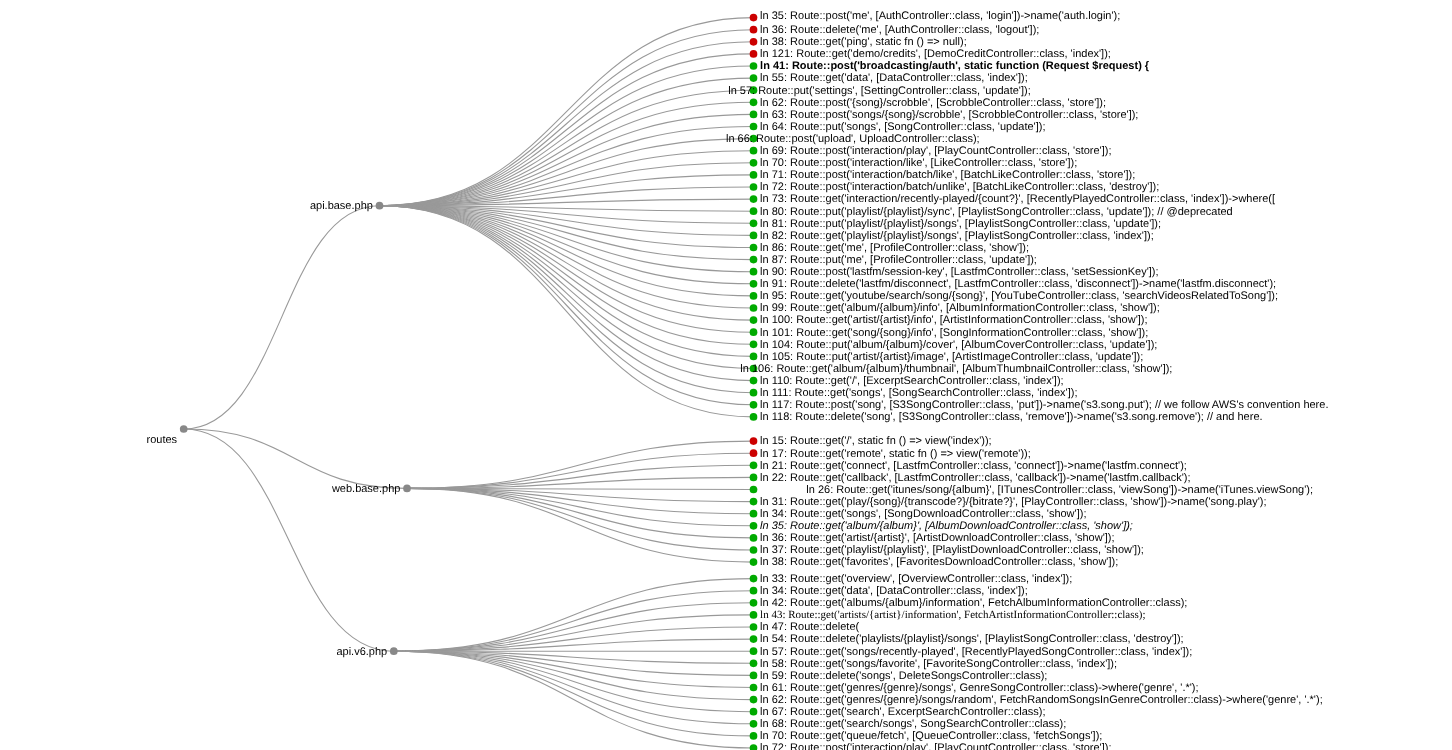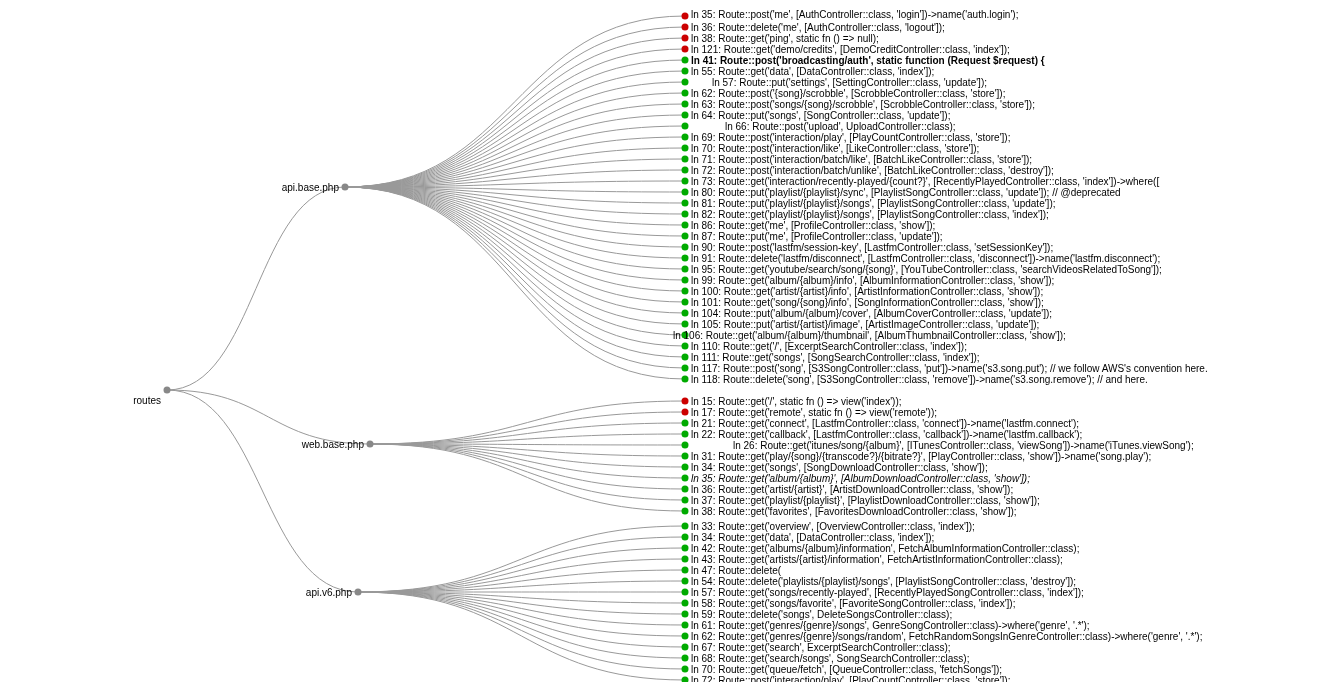--- a/index.html
+++ b/index.html
@@ -91,29 +91,29 @@
       <div class="lbl" style="top: 22px; left: 691px;">ln 36: Route::delete('me', [AuthController::class, 'logout']);</div>
       <div class="dot bad" style="left: 685px; top: 38px;"></div>
       <div class="lbl" style="top: 33px; left: 691px;">ln 38: Route::get('ping', static fn () =&gt; null);</div>
       <div class="dot bad" style="left: 685px; top: 49px;"></div>
       <div class="lbl" style="top: 44px; left: 691px;">ln 121: Route::get('demo/credits', [DemoCreditController::class, 'index']);</div>
       <div class="dot ok" style="left: 685px; top: 60px;"></div>
       <div class="lbl" style="top: 55px; left: 691px; font-weight: bold;">ln 41: Route::post('broadcasting/auth', static function (Request $request) {</div>
       <div class="dot ok" style="left: 685px; top: 71px;"></div>
       <div class="lbl" style="top: 66px; left: 691px;">ln 55: Route::get('data', [DataController::class, 'index']);</div>
       <div class="dot ok" style="left: 685px; top: 82px;"></div>
-      <div class="lbl" style="top: 77px; left: 712px;">ln 57: Route::put('settings', [SettingController::class, 'update']);</div>
+      <div class="lbl" style="top: 77px; left: 662px;">ln 57: Route::put('settings', [SettingController::class, 'update']);</div>
       <div class="dot ok" style="left: 685px; top: 93px;"></div>
       <div class="lbl" style="top: 88px; left: 691px;">ln 62: Route::post('{song}/scrobble', [ScrobbleController::class, 'store']);</div>
       <div class="dot ok" style="left: 685px; top: 104px;"></div>
       <div class="lbl" style="top: 99px; left: 691px;">ln 63: Route::post('songs/{song}/scrobble', [ScrobbleController::class, 'store']);</div>
       <div class="dot ok" style="left: 685px; top: 115px;"></div>
       <div class="lbl" style="top: 110px; left: 691px;">ln 64: Route::put('songs', [SongController::class, 'update']);</div>
       <div class="dot ok" style="left: 685px; top: 126px;"></div>
-      <div class="lbl" style="top: 121px; left: 725px; text-align: right;">ln 66: Route::post('upload', UploadController::class);</div>
+      <div class="lbl" style="top: 121px; left: 660px; text-align: right;">ln 66: Route::post('upload', UploadController::class);</div>
       <div class="dot ok" style="left: 685px; top: 137px;"></div>
       <div class="lbl" style="top: 132px; left: 691px;">ln 69: Route::post('interaction/play', [PlayCountController::class, 'store']);</div>
       <div class="dot ok" style="left: 685px; top: 148px;"></div>
       <div class="lbl" style="top: 143px; left: 691px;">ln 70: Route::post('interaction/like', [LikeController::class, 'store']);</div>
       <div class="dot ok" style="left: 685px; top: 159px;"></div>
       <div class="lbl" style="top: 154px; left: 691px;">ln 71: Route::post('interaction/batch/like', [BatchLikeController::class, 'store']);</div>
       <div class="dot ok" style="left: 685px; top: 170px;"></div>
       <div class="lbl" style="top: 165px; left: 691px;">ln 72: Route::post('interaction/batch/unlike', [BatchLikeController::class, 'destroy']);</div>
       <div class="dot ok" style="left: 685px; top: 181px;"></div>
       <div class="lbl" style="top: 176px; left: 691px;">ln 73: Route::get('interaction/recently-played/{count?}', [RecentlyPlayedController::class, 'index'])-&gt;where([</div>
@@ -179,21 +179,21 @@
       <div class="lbl" style="top: 506px; left: 691px;">ln 38: Route::get('favorites', [FavoritesDownloadController::class, 'show']);</div>
       <div class="dot file" style="left: 358px; top: 592px;"></div>
       <div class="lbl" style="top: 587px; right: 968px;">api.v6.php</div>
       <div class="dot ok" style="left: 685px; top: 526px;"></div>
       <div class="lbl" style="top: 521px; left: 691px;">ln 33: Route::get('overview', [OverviewController::class, 'index']);</div>
       <div class="dot ok" style="left: 685px; top: 537px;"></div>
       <div class="lbl" style="top: 532px; left: 691px;">ln 34: Route::get('data', [DataController::class, 'index']);</div>
       <div class="dot ok" style="left: 685px; top: 548px;"></div>
       <div class="lbl" style="top: 543px; left: 691px;">ln 42: Route::get('albums/{album}/information', FetchAlbumInformationController::class);</div>
       <div class="dot ok" style="left: 685px; top: 559px;"></div>
-      <div class="lbl" style="top: 554px; left: 691px;">ln 43: Route::get('artists/{artist}/information', FetchArtistInformationController::class);</div>
+      <div class="lbl" style="top: 554px; left: 691px; font-family: Liberation Serif, serif;">ln 43: Route::get('artists/{artist}/information', FetchArtistInformationController::class);</div>
       <div class="dot ok" style="left: 685px; top: 570px;"></div>
       <div class="lbl" style="top: 565px; left: 691px;">ln 47: Route::delete(</div>
       <div class="dot ok" style="left: 685px; top: 581px;"></div>
       <div class="lbl" style="top: 576px; left: 691px;">ln 54: Route::delete('playlists/{playlist}/songs', [PlaylistSongController::class, 'destroy']);</div>
       <div class="dot ok" style="left: 685px; top: 592px;"></div>
       <div class="lbl" style="top: 587px; left: 691px;">ln 57: Route::get('songs/recently-played', [RecentlyPlayedSongController::class, 'index']);</div>
       <div class="dot ok" style="left: 685px; top: 603px;"></div>
       <div class="lbl" style="top: 598px; left: 691px;">ln 58: Route::get('songs/favorite', [FavoriteSongController::class, 'index']);</div>
       <div class="dot ok" style="left: 685px; top: 614px;"></div>
       <div class="lbl" style="top: 609px; left: 691px;">ln 59: Route::delete('songs', DeleteSongsController::class);</div>

